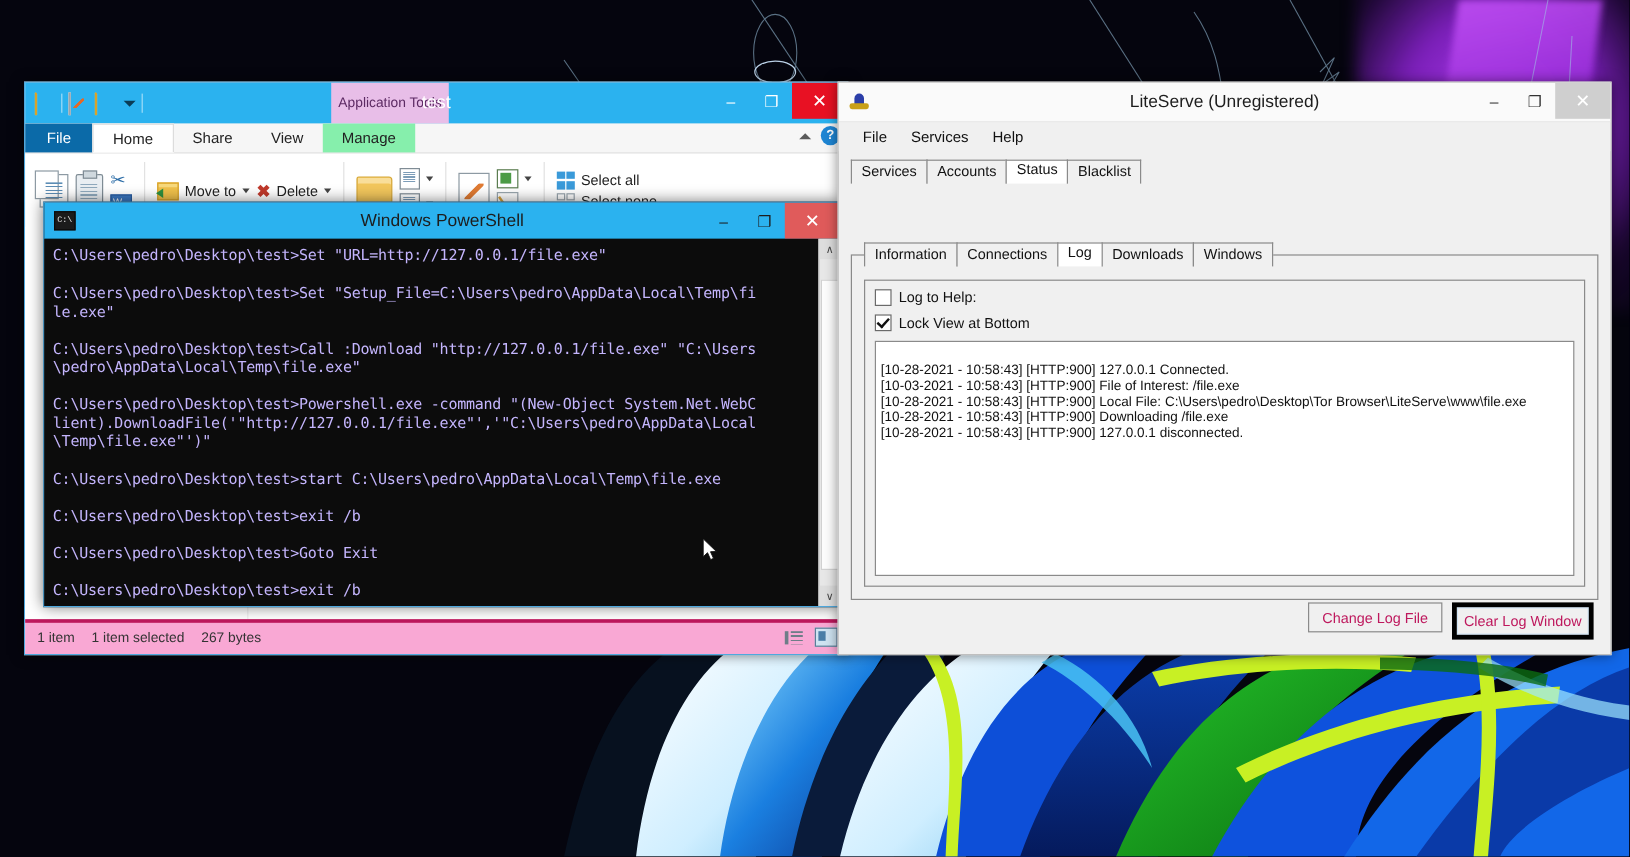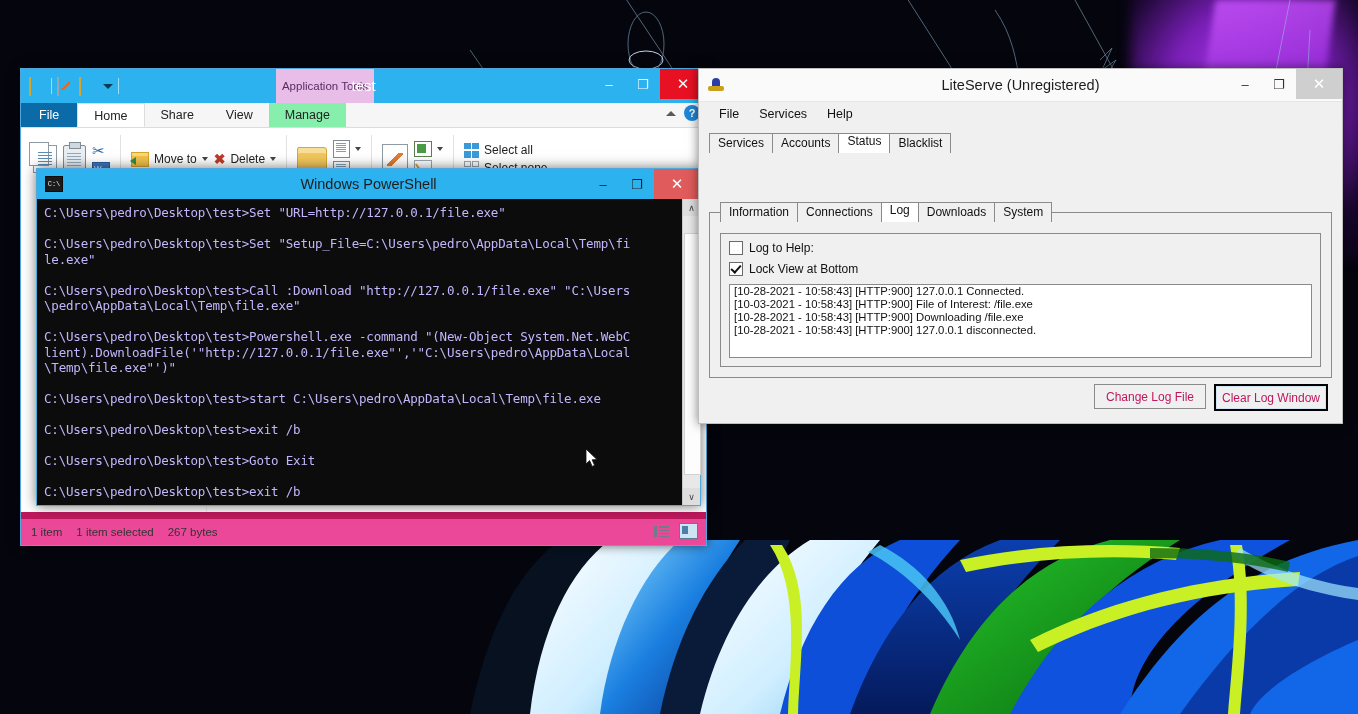--- a/index.html
+++ b/index.html
@@ -125,21 +125,21 @@
     width:185px;background:#fff;padding-top:6px;font-size:12px;color:#333;
     border-right:1px solid #eee;
   }
   .nav-item{display:flex;align-items:center;gap:6px;padding:4px 0 4px 18px;}
   .nav-item .ni-ico{width:14px;height:12px;background:#f0c14b;border:1px solid #d8a32b;box-shadow:inset 0 3px 0 #f7d97d;}
   .nav-item .ni-pc{width:14px;height:11px;background:#6e93b5;border:1px solid #46658a;}
   #exp-nav-scroll{
     position:absolute;left:170px;top:296px;width:18px;height:22px;display:flex;align-items:center;justify-content:center;color:#777;font-size:11px;
   }
   #exp-status{
-    position:absolute;left:0;right:0;bottom:0;height:26px;background:#ec4899;border-top:7px solid #be185d;
+    position:absolute;left:0;right:0;bottom:0;height:26px;background:#f9a8d4;border-top:3px solid #be185d;
     display:flex;align-items:center;font-size:11.5px;color:#333;gap:14px;padding-left:10px;
   }
   #exp-status-right{position:absolute;right:8px;top:4px;display:flex;gap:8px;align-items:center;}
   .view-ico{width:17px;height:15px;display:flex;gap:2px;align-items:center;}
   .view-ico.details i{display:block;width:3px;height:11px;background:#6f7d88;}
   .view-ico.details span{display:block;width:10px;height:11px;background:repeating-linear-gradient(#6f7d88 0 1.5px,transparent 1.5px 3.5px);}
   .view-ico.tiles{width:17px;height:14px;border:1px solid #5c7d99;background:#cfe4f2;position:relative;}
   .view-ico.tiles:after{content:"";position:absolute;left:2px;top:2px;width:6px;height:8px;background:#4a7fa8;}
 
   
@@ -171,21 +171,21 @@
     position:absolute;right:0;top:30px;bottom:0;width:17px;background:#e8e8e8;
     display:flex;flex-direction:column;align-items:center;justify-content:space-between;
     border-left:1px solid #c9c9c9;
   }
   .sb-arrow{width:17px;height:17px;display:flex;align-items:center;justify-content:center;font-size:9px;color:#444;background:#dedede;}
   #ps-thumb{position:absolute;left:1px;top:34px;width:15px;height:240px;background:#fdfdfd;border:1px solid #d2d2d2;}
   #ps-cursor{position:absolute;left:549px;top:280px;width:12px;height:19px;}
 
   
   #liteserve{
-    left:698px;top:68px;width:645px;height:356px;
+    left:698px;top:68px;width:645px;height:478px;
     background:#f0f0f0;border:1px solid #bfbfbf;box-shadow:0 0 10px rgba(0,0,0,.5);
   }
   #ls-titlebar{height:32px;background:#fafafa;position:relative;display:flex;align-items:center;border-bottom:1px solid #e6e6e6;}
   #ls-ico{margin-left:9px;width:16px;height:17px;position:relative;}
   #ls-ico .body{position:absolute;left:4px;top:1px;width:8px;height:12px;background:#2b3ea8;border-radius:4px 4px 2px 2px;}
   #ls-ico .fin{position:absolute;left:0px;top:9px;width:16px;height:5px;background:#c8a01a;border-radius:2px;}
   #ls-title{position:absolute;left:0;right:0;text-align:center;font-size:14.5px;color:#1d1d1d;line-height:32px;}
   #ls-wctl{position:absolute;right:0;top:0;height:30px;display:flex;}
   #ls-wctl .wbtn{color:#333;}
   #ls-wctl .wbtn.close{background:#cfcfcf;color:#fff;}
@@ -203,29 +203,29 @@
   #ls-inner-panel{
     position:absolute;left:10px;right:10px;top:20px;bottom:10px;background:#f0f0f0;border:1px solid #8a8a8a;
   }
   .ls-check{display:flex;align-items:center;gap:6px;font-size:12px;color:#111;margin:7px 0 0 8px;}
   .chkbox{width:12px;height:12px;border:1px solid #6a6a6a;background:#fff;position:relative;}
   .chkbox.on:after{
     content:"";position:absolute;left:3px;top:0px;width:4px;height:8px;border:solid #111;border-width:0 2px 2px 0;transform:rotate(42deg);
   }
   #ls-log{
     position:absolute;left:8px;right:8px;top:50px;bottom:8px;background:#fff;border:1px solid #8a8a8a;
-    overflow:hidden;padding:0 4px;
+    overflow:hidden;padding:18px 4px;
   }
   .log-line{font-size:11.3px;color:#111;line-height:13px;white-space:pre;font-family:"Liberation Sans",sans-serif;}
   #ls-buttons{position:absolute;right:14px;bottom:12px;display:flex;gap:8px;}
   .ls-btn{
     min-width:110px;height:23px;background:#f0f0f0;border:1px solid #8a8a8a;
     font-size:12px;color:#be185d;display:flex;align-items:center;justify-content:center;
   }
-  .ls-btn.focus{border:2px solid #000000;box-shadow:0 0 0 1px #cfe4f5 inset;}
+  .ls-btn.focus{border:4px solid #000000;box-shadow:0 0 0 1px #cfe4f5 inset;}
 </style>
 </head>
 <body>
 
 <div id="wallpaper">
   <div class="wp wp-purple"></div>
   <div class="wp wp-purple2"></div>
 
   <svg width="1358" height="714" style="position:absolute;left:0;top:0;">
     <defs>
@@ -501,36 +501,37 @@
     <div class="ls-tab sel">Status</div>
     <div class="ls-tab">Blacklist</div>
   </div>
 
   <div id="ls-panel">
     <div id="ls-inner-tabs">
       <div class="ls-tab">Information</div>
       <div class="ls-tab">Connections</div>
       <div class="ls-tab sel">Log</div>
       <div class="ls-tab">Downloads</div>
-      <div class="ls-tab">System</div>
+      <div class="ls-tab">Windows</div>
     </div>
 
     <div id="ls-inner-panel">
       <div class="ls-check">
         <span class="chkbox"></span>
         <span>Log to Help:</span>
       </div>
       <div class="ls-check">
         <span class="chkbox on"></span>
         <span>Lock View at Bottom</span>
       </div>
 
       <div id="ls-log">
           <div class="log-line">[10-28-2021 - 10:58:43] [HTTP:900] 127.0.0.1 Connected.</div>
           <div class="log-line">[10-03-2021 - 10:58:43] [HTTP:900] File of Interest: /file.exe</div>
+          <div class="log-line">[10-28-2021 - 10:58:43] [HTTP:900] Local File: C:\Users\pedro\Desktop\Tor Browser\LiteServe\www\file.exe</div>
           <div class="log-line">[10-28-2021 - 10:58:43] [HTTP:900] Downloading /file.exe</div>
           <div class="log-line">[10-28-2021 - 10:58:43] [HTTP:900] 127.0.0.1 disconnected.</div>
         </div>
     </div>
   </div>
 
   <div id="ls-buttons">
     <div class="ls-btn">Change Log File</div>
     <div class="ls-btn focus">Clear Log Window</div>
   </div>

